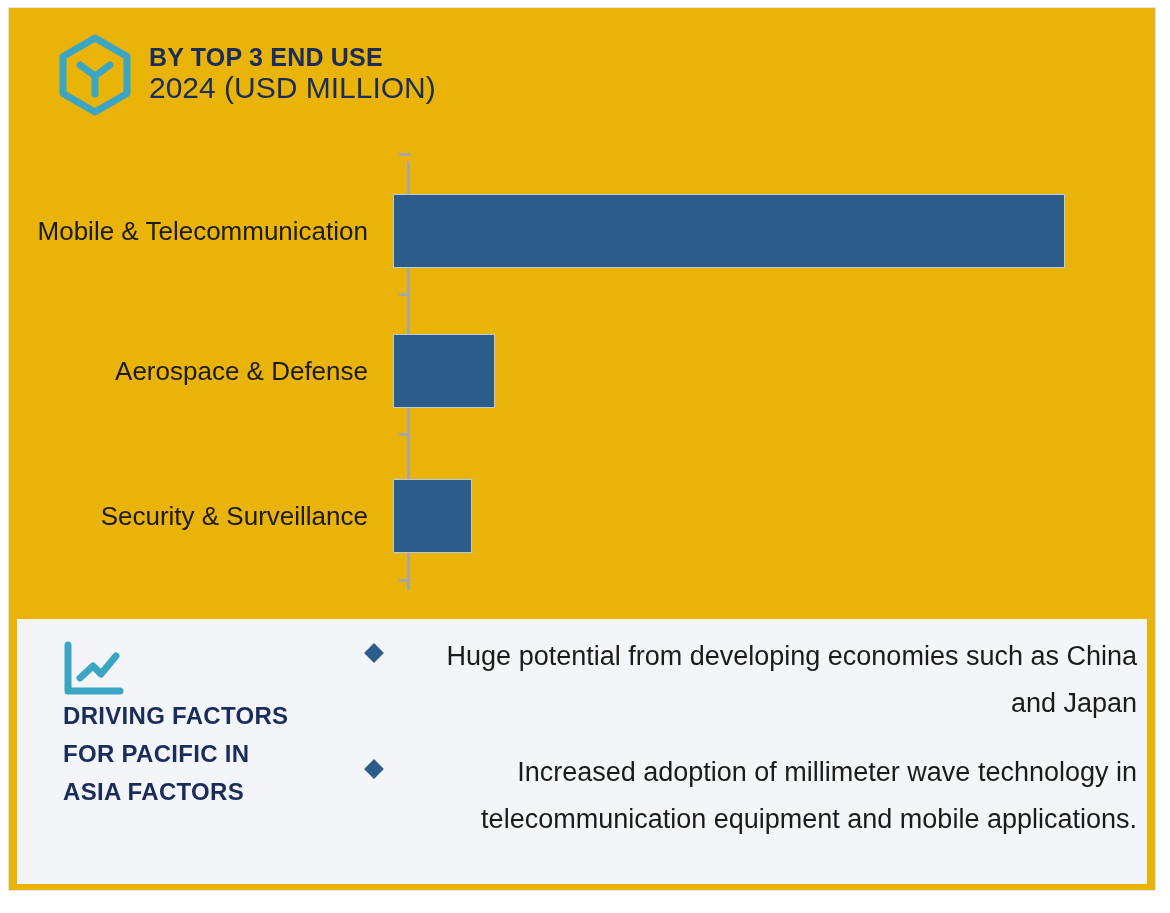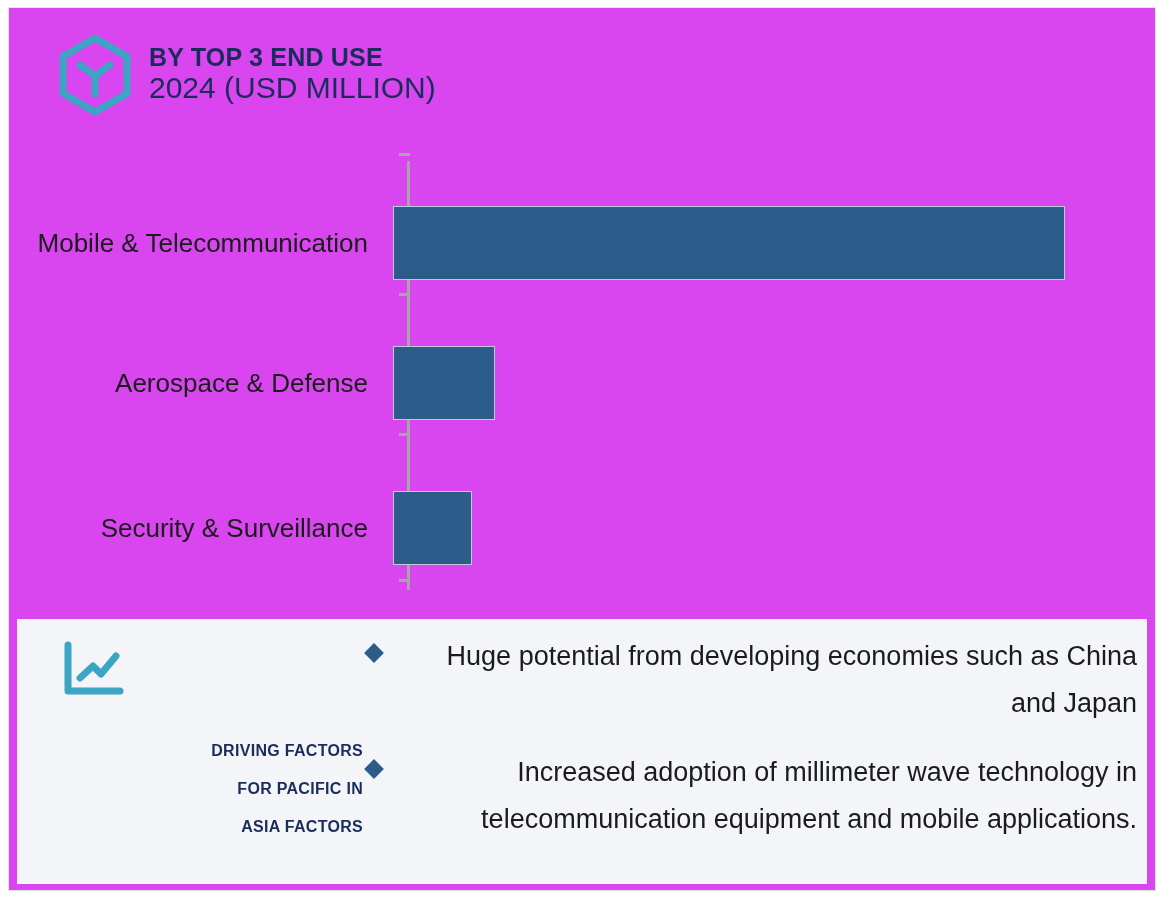--- a/index.html
+++ b/index.html
@@ -13,21 +13,21 @@
     font-family: "Liberation Sans", sans-serif;
     overflow: hidden;
   }
 
   .card {
     position: absolute;
     left: 8px;
     top: 7px;
     width: 1148px;
     height: 884px;
-    background: #d946ef;
+    background: #eab308;
     border: 1px solid #e4e4e8;
     box-sizing: border-box;
     overflow: hidden;
   }
 
   
   .header {
     position: absolute;
     left: 44px;
     top: 25px;
@@ -79,21 +79,21 @@
   .tick {
     position: absolute;
     left: 390px;
     width: 11px;
     height: 3px;
     background: #a6a6a6;
   }
   .rows {
     position: absolute;
     left: 0;
-    top: 20px;
+    top: 8px;
     width: 1148px;
     height: 429px;
   }
   .row {
     position: absolute;
     left: 0;
     width: 1148px;
     height: 140px;
     display: flex;
     align-items: center;
@@ -137,27 +137,25 @@
     left: 46px;
     top: 22px;
     width: 300px;
   }
   .line-icon {
     width: 62px;
     height: 56px;
     display: block;
   }
   .panel-heading {
-    margin-top: 35px;
-    font-size: 16px;
+    font-size: 24px;
     font-weight: bold;
     color: #1a2d5a;
     line-height: 38px;
     letter-spacing: 0.3px;
-    text-align: right;
   }
   .bullets {
     position: absolute;
     left: 350px;
     top: 14px;
     width: 770px;
   }
   .bullet {
     display: flex;
     align-items: flex-start;

